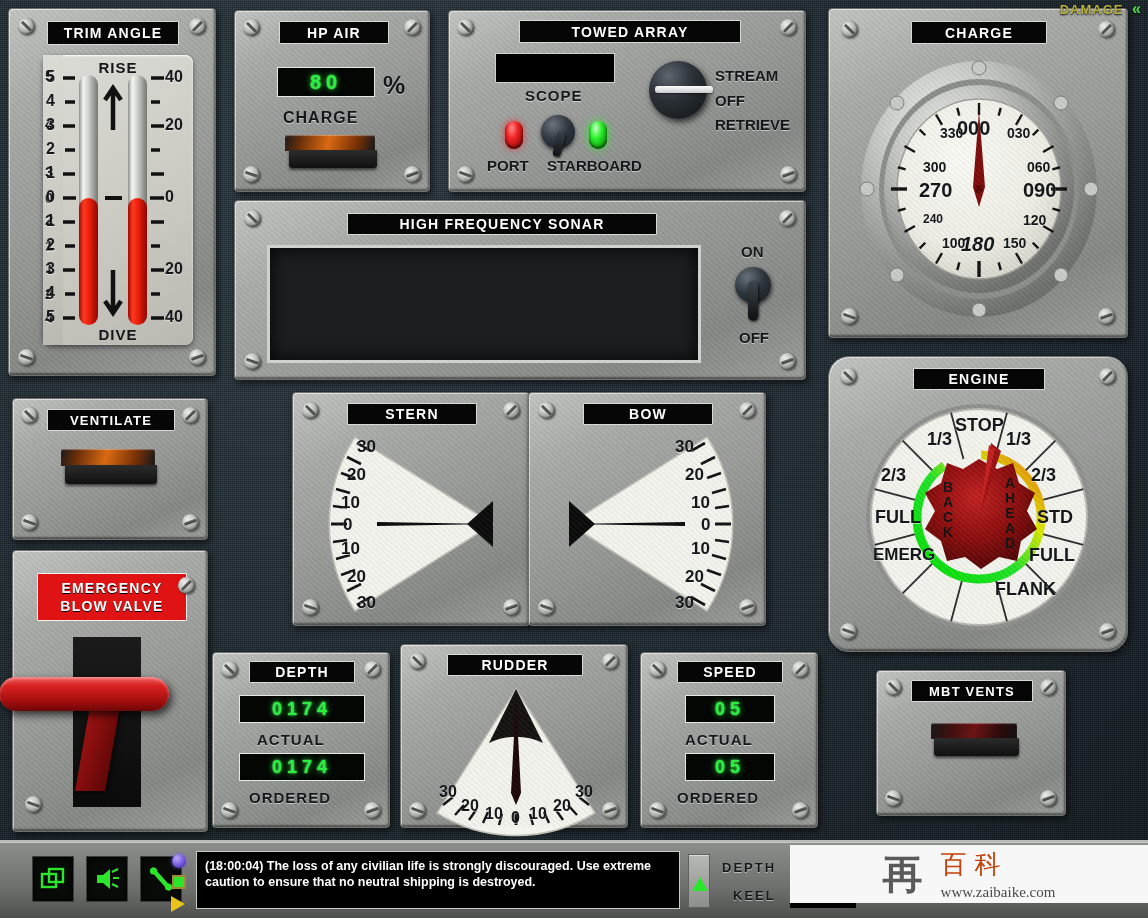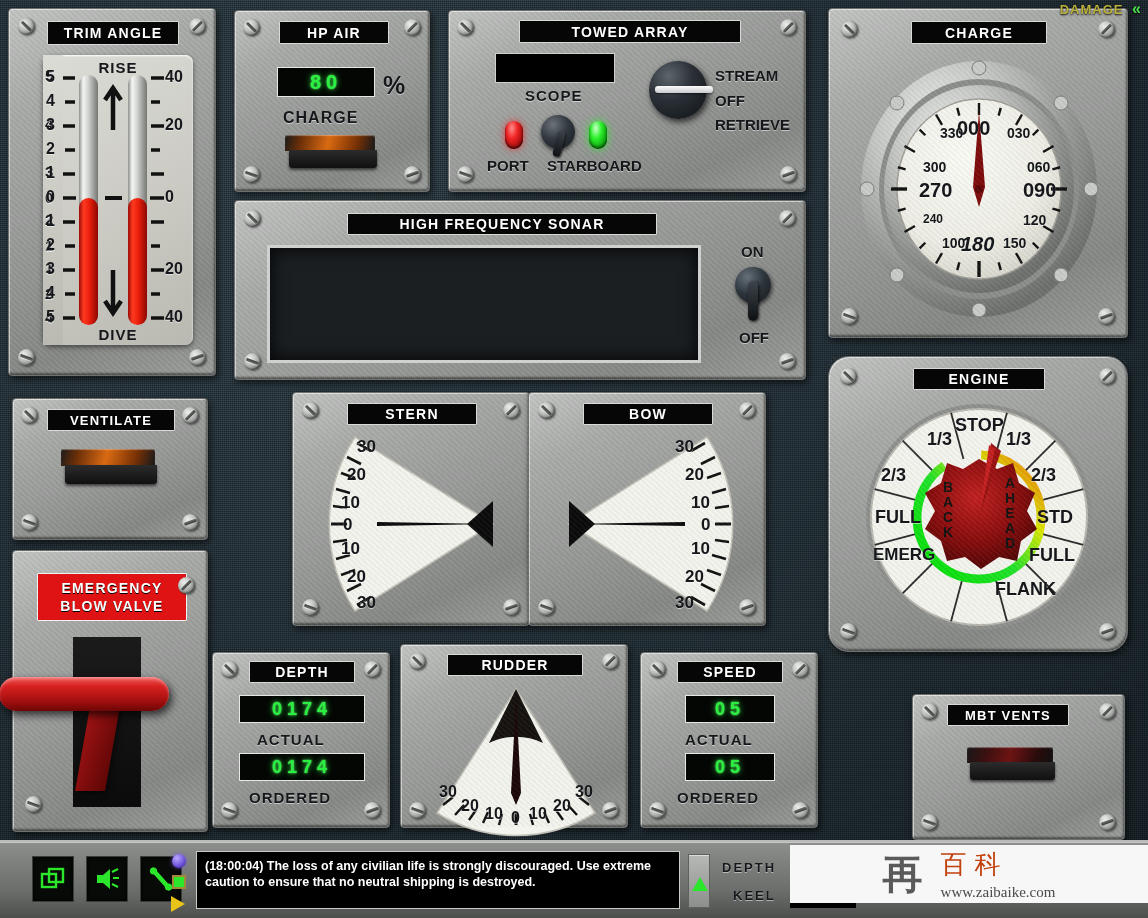--- a/index.html
+++ b/index.html
@@ -881,21 +881,21 @@
       <span>05</span>
     </div>
     <div class="lbl" style="left:44px; top:78px; font-size:15px; letter-spacing:1px;">ACTUAL</div>
 
     <div class="readout" style="left:44px; top:100px; width:90px; height:28px; font-size:18px;">
       <span>05</span>
     </div>
     <div class="lbl" style="left:36px; top:136px; font-size:15px; letter-spacing:1px;">ORDERED</div>
   </div>
 
-  <div class="panel" style="left:876px; top:694px; width:213px; height:146px;margin-left:36px;">
+  <div class="panel" style="left:876px; top:670px; width:190px; height:146px;">
     <div class="screw r45" style="left:8px;top:8px;">
         <i></i>
       </div>
     <div class="screw r135" style="right:8px;top:8px;">
         <i></i>
       </div>
     <div class="screw r20" style="left:8px;bottom:8px;">
         <i></i>
       </div>
     <div class="screw r160" style="right:8px;bottom:8px;">

